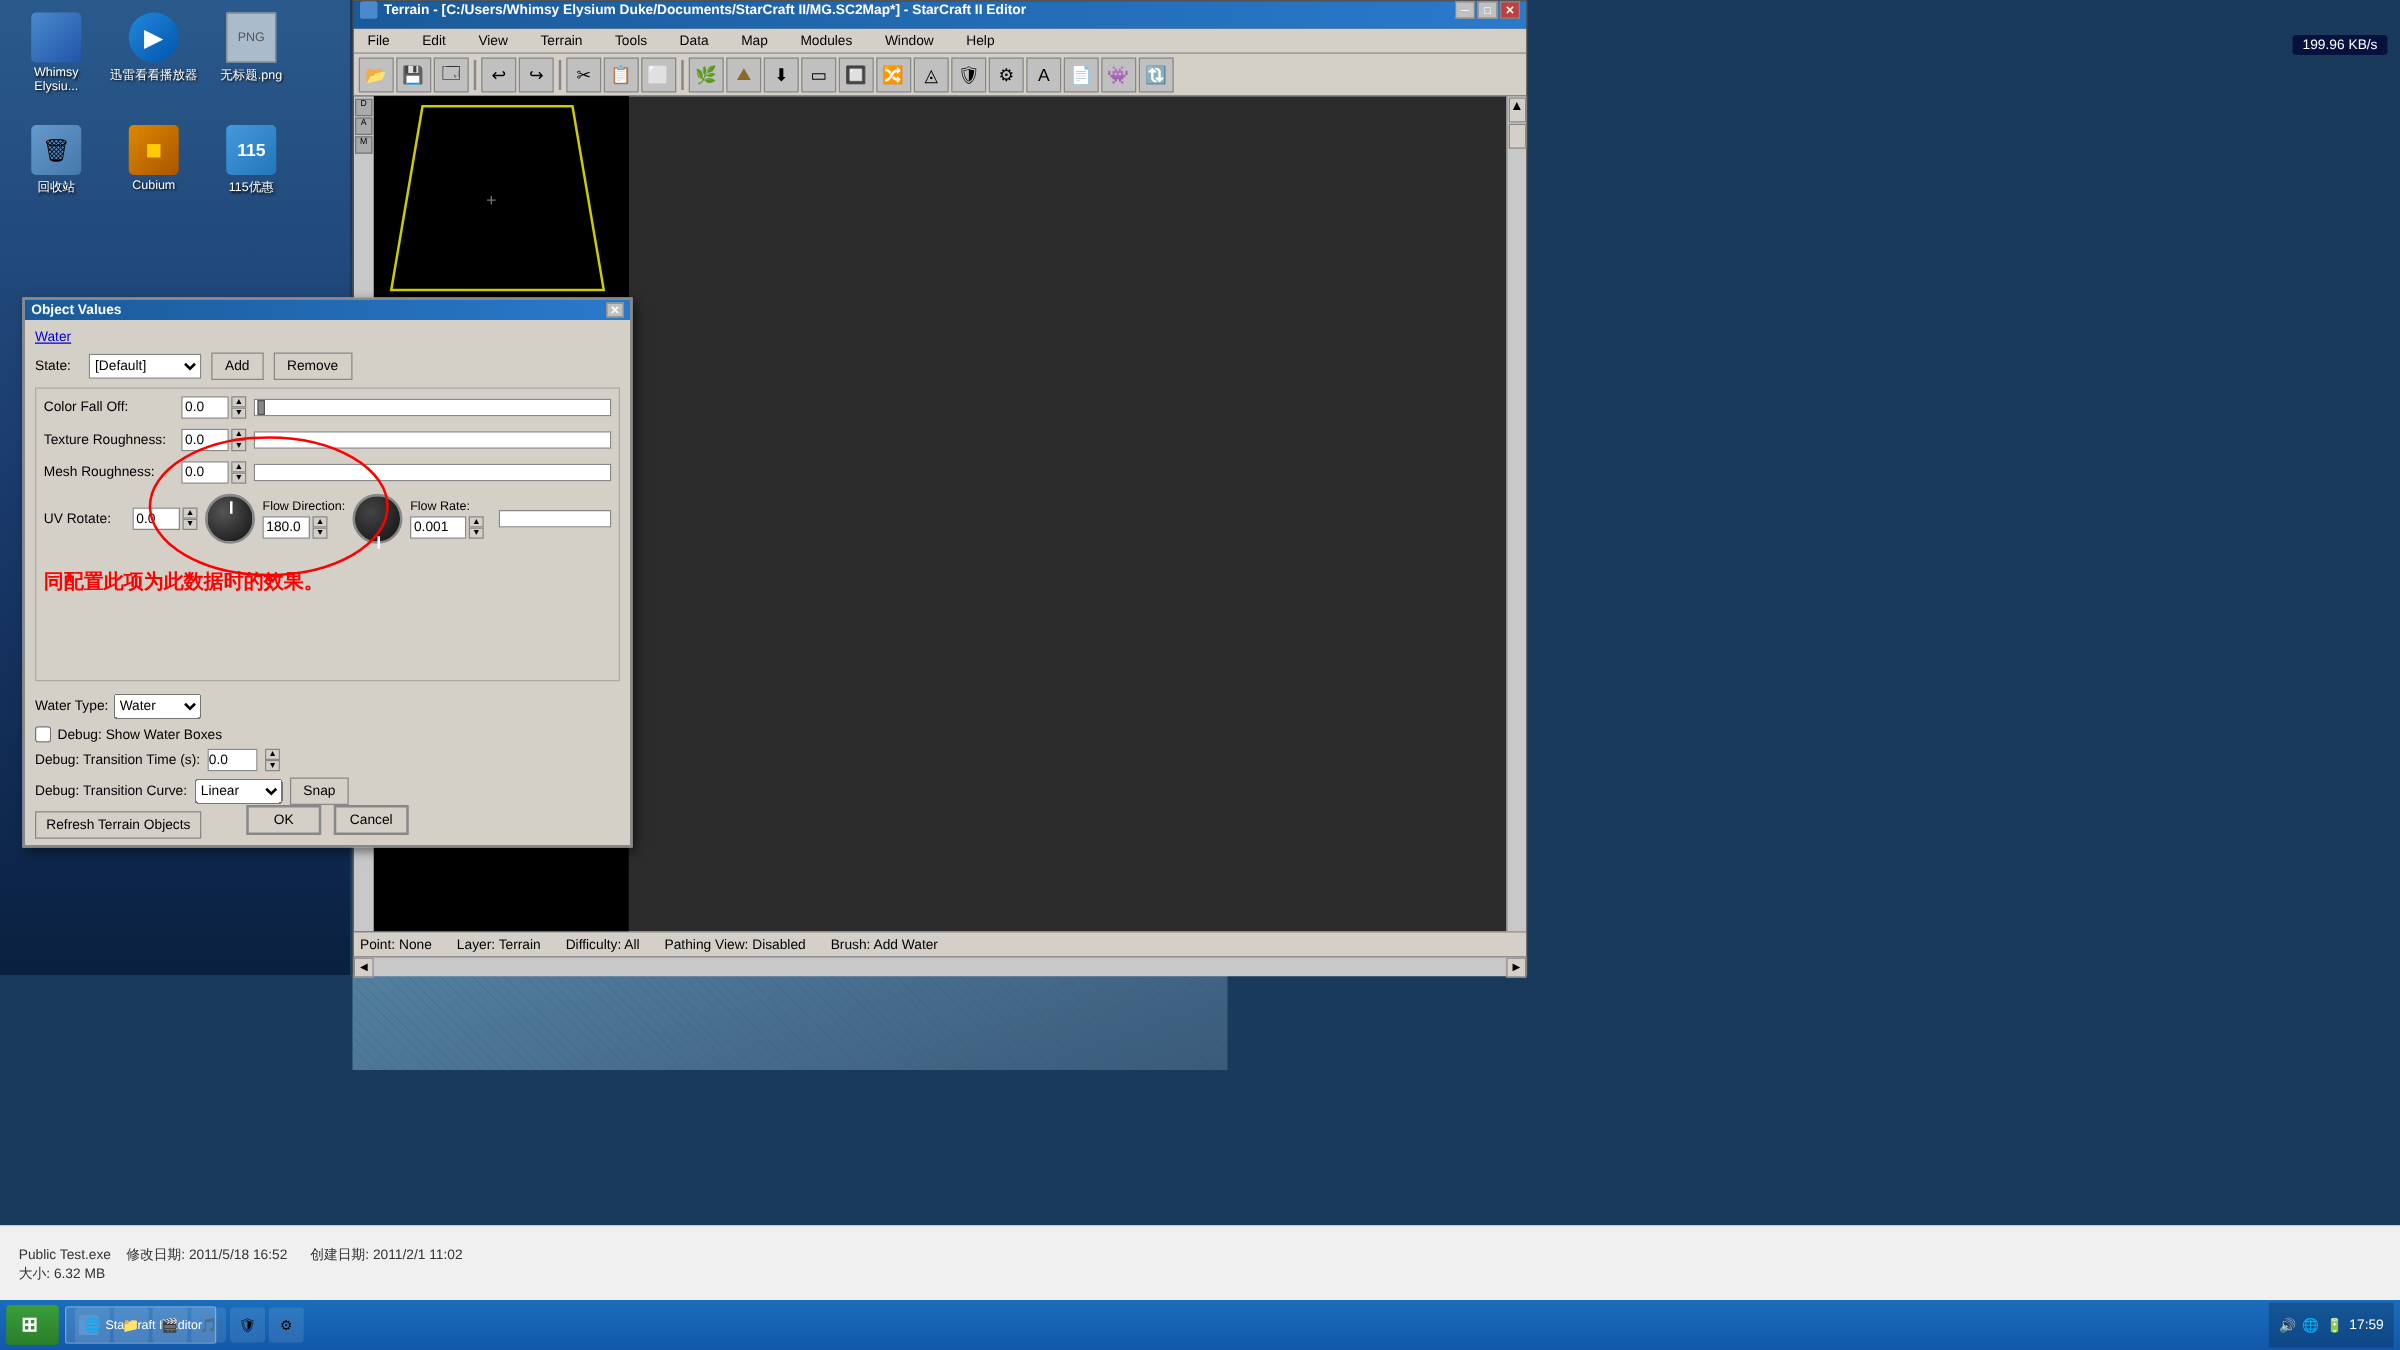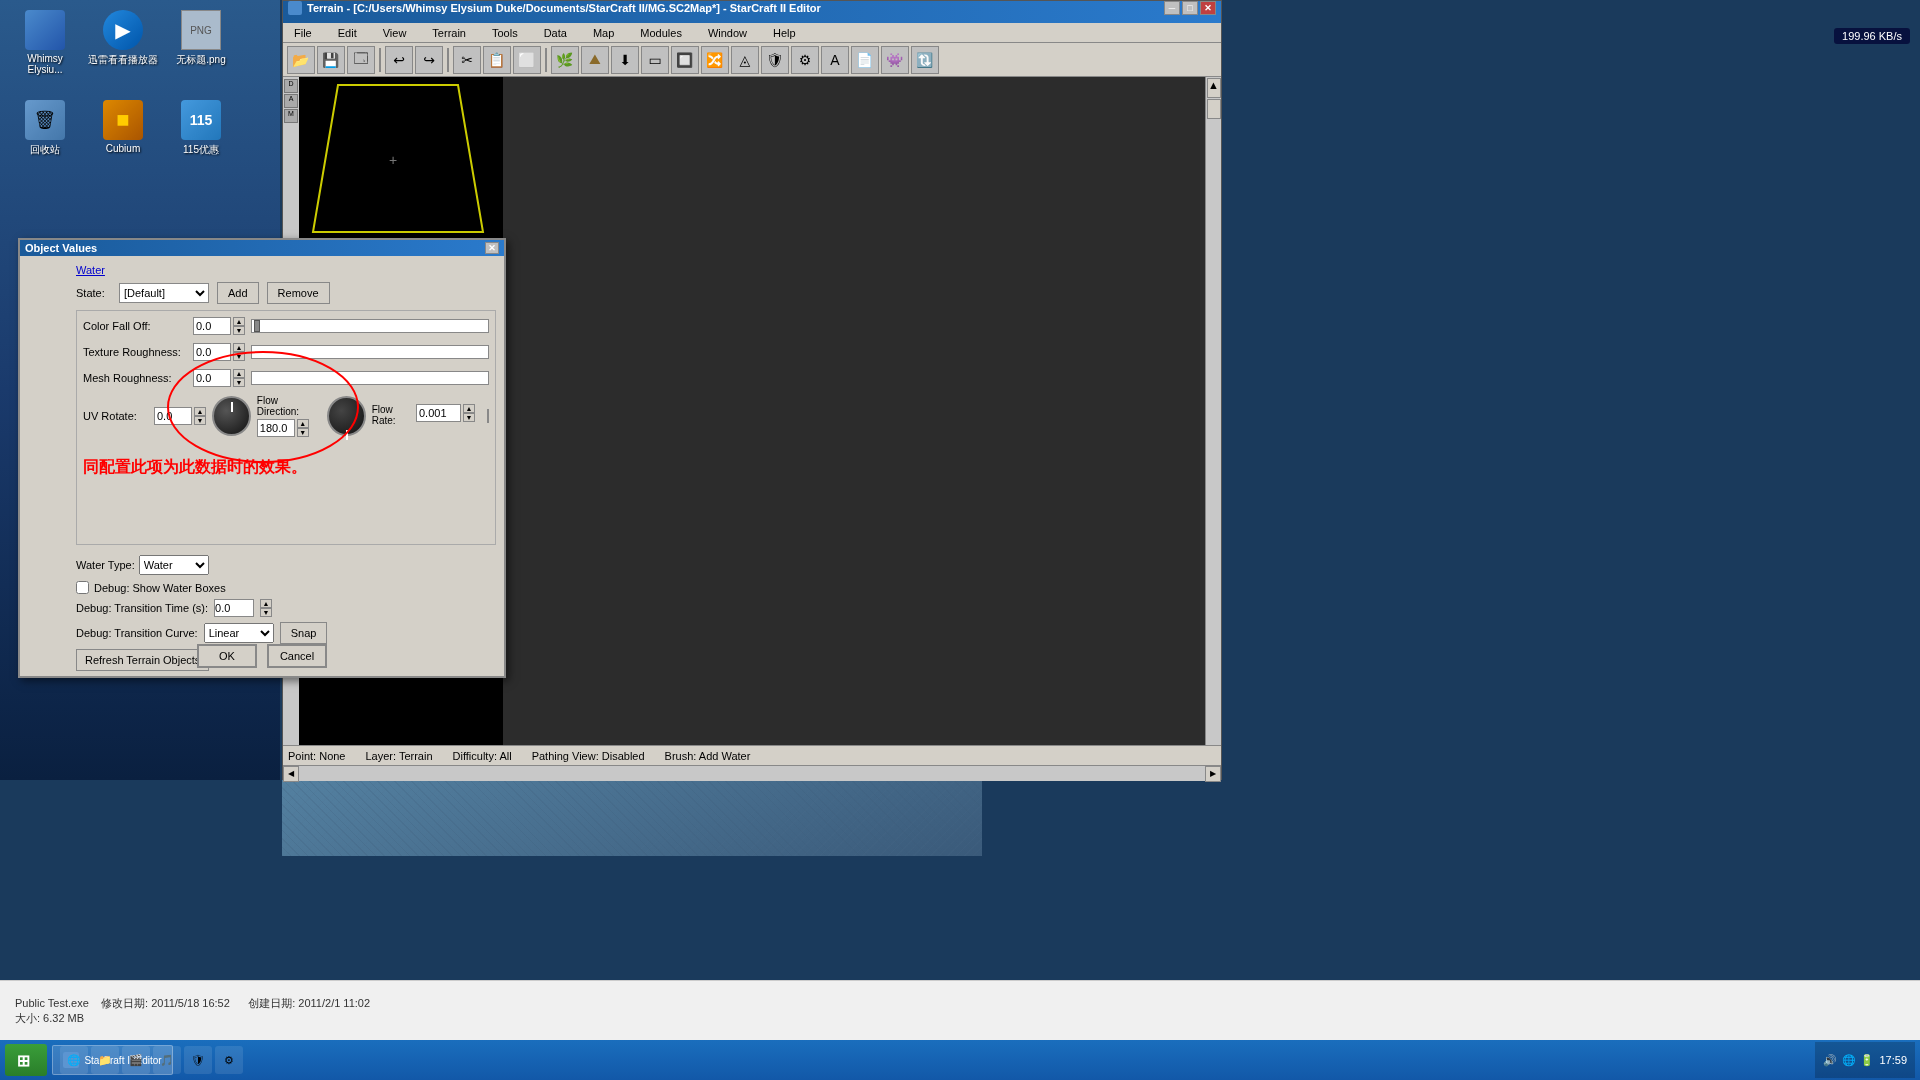--- a/index.html
+++ b/index.html
@@ -209,21 +209,20 @@
       border: 1px solid #888;
       font-size: 9px;
       display: flex;
       align-items: center;
       justify-content: center;
       cursor: pointer;
     }
 
     .dialog-body {
       padding: 8px;
-      margin-left: 48px;
     }
 
     .water-link {
       color: #0000cc;
       text-decoration: underline;
       cursor: pointer;
       font-size: 11px;
     }
 
     .state-row {
@@ -756,21 +755,21 @@
               <div class="spin-btn">▲</div>
               <div class="spin-btn">▼</div>
             </div>
           </div>
         </div>
 
         <div class="dial" style="background: radial-gradient(circle at 35% 35%, #444, #111);">
           <div class="dial-marker" style="transform: rotate(180deg); top: auto; bottom: 4px; left: 50%;"></div>
         </div>
 
-        <div style="display:flex;flex-direction:row;align-items:flex-start;">
+        <div style="display:flex;flex-direction:column;align-items:flex-start;">
           <span style="font-size:10px;margin-bottom:2px;">Flow Rate:</span>
           <div class="number-input-group">
             <input type="text" class="number-input" style="width: 45px;" value="0.001">
             <div class="spin-btns">
               <div class="spin-btn">▲</div>
               <div class="spin-btn">▼</div>
             </div>
           </div>
         </div>
         <div class="slider-track" style="flex:1;"></div>

